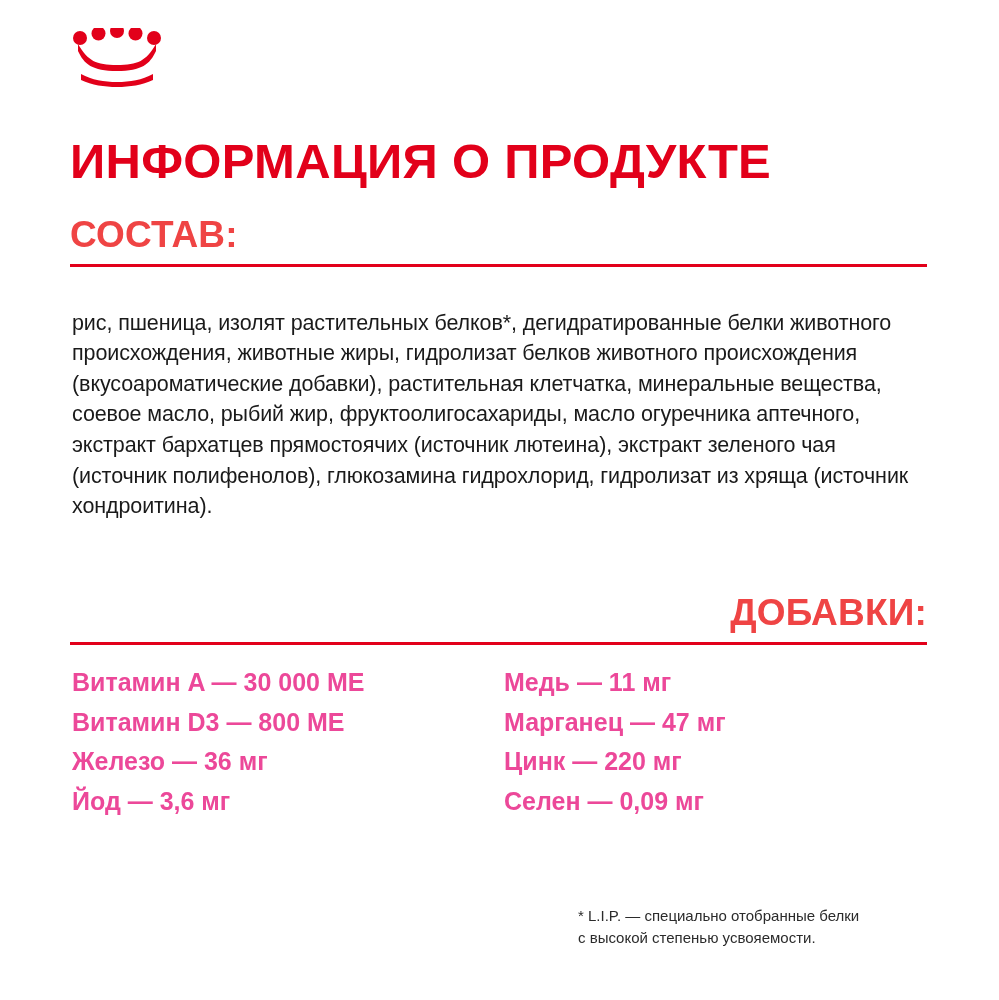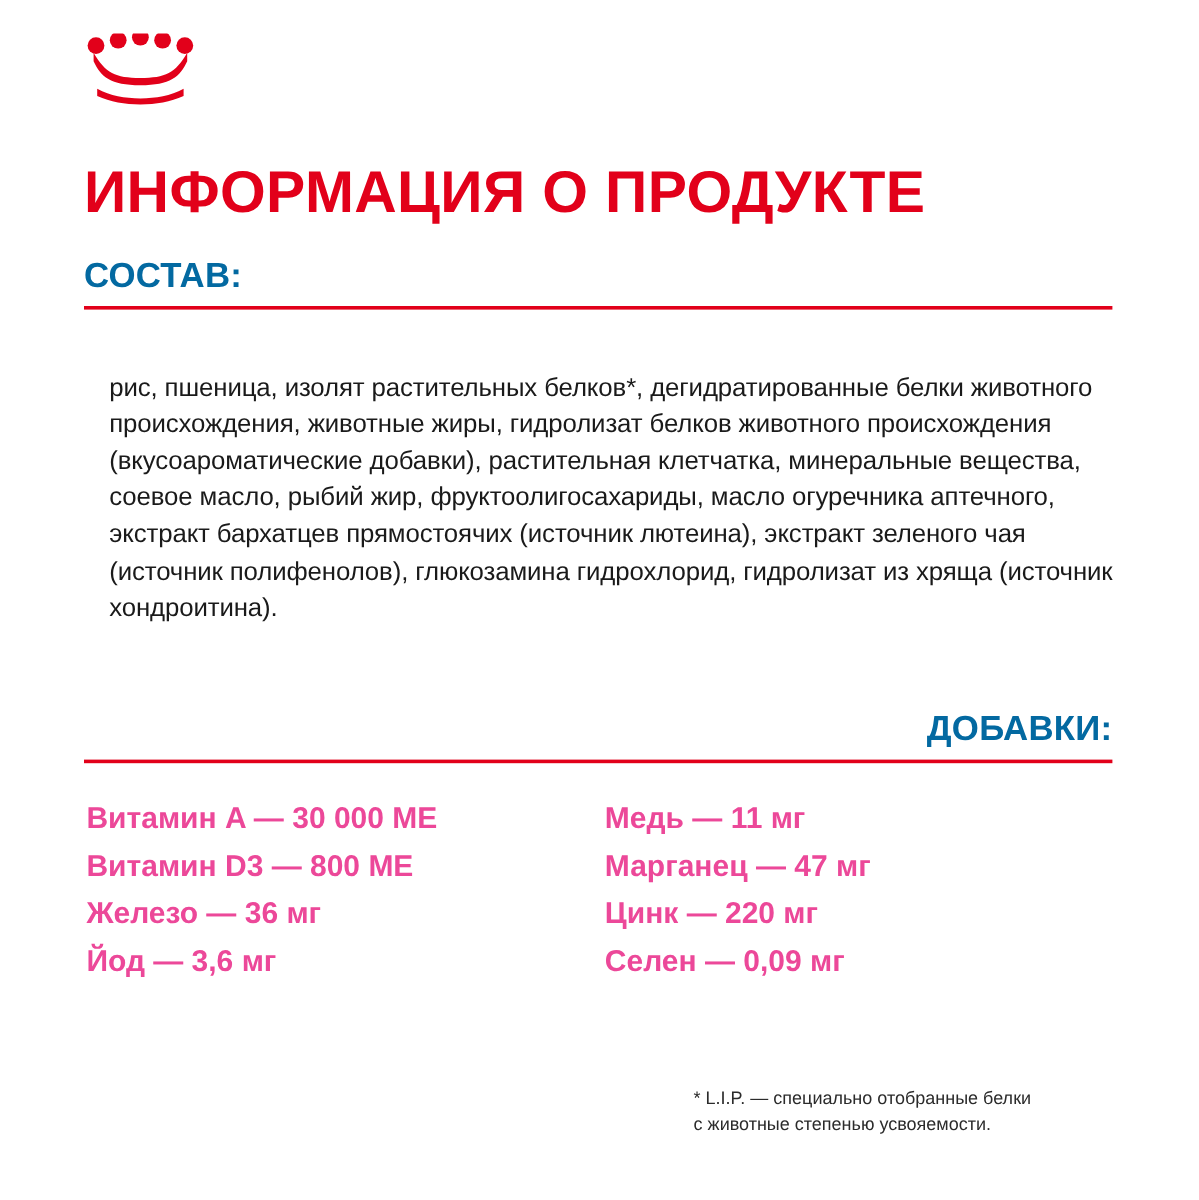--- a/index.html
+++ b/index.html
@@ -44,22 +44,22 @@
     color: #e2001a;
     font-family: "Liberation Sans", sans-serif;
     white-space: nowrap;
   }
 
   
   .section-head {
     position: absolute;
     left: 70px;
     right: 72px;
-    color: #0369a1;
-    font-size: 29px;
+    color: #ef4444;
+    font-size: 37px;
     font-weight: 700;
     letter-spacing: 0.2px;
   }
   .section-head .rule {
     display: block;
     border-bottom: 3px solid #e2001a;
     margin-top: 8px;
   }
   .sec-sostav { top: 214px; }
   .sec-dobavki { top: 592px; text-align: right; }
@@ -67,21 +67,20 @@
   
   .composition {
     position: absolute;
     top: 286px;
     left: 72px;
     width: 852px;
     font-size: 21.5px;
     line-height: 1.425;
     color: #1a1a1a;
     letter-spacing: -0.1px;
-    margin-left: 19px;
   }
 
   
   .additives {
     position: absolute;
     top: 663px;
     left: 72px;
     width: 856px;
     display: flex;
     gap: 0;
@@ -154,16 +153,16 @@
     <div class="add-col right">
       <div class="add-item">Медь — 11 мг</div>
       <div class="add-item">Марганец — 47 мг</div>
       <div class="add-item">Цинк — 220 мг</div>
       <div class="add-item">Селен — 0,09 мг</div>
     </div>
   </div>
 
   <div class="footnote">
     <div>* L.I.P. — специально отобранные белки</div>
-    <div>с животные степенью усвояемости.</div>
+    <div>с высокой степенью усвояемости.</div>
   </div>
 
 </div>
 
 </body></html>

